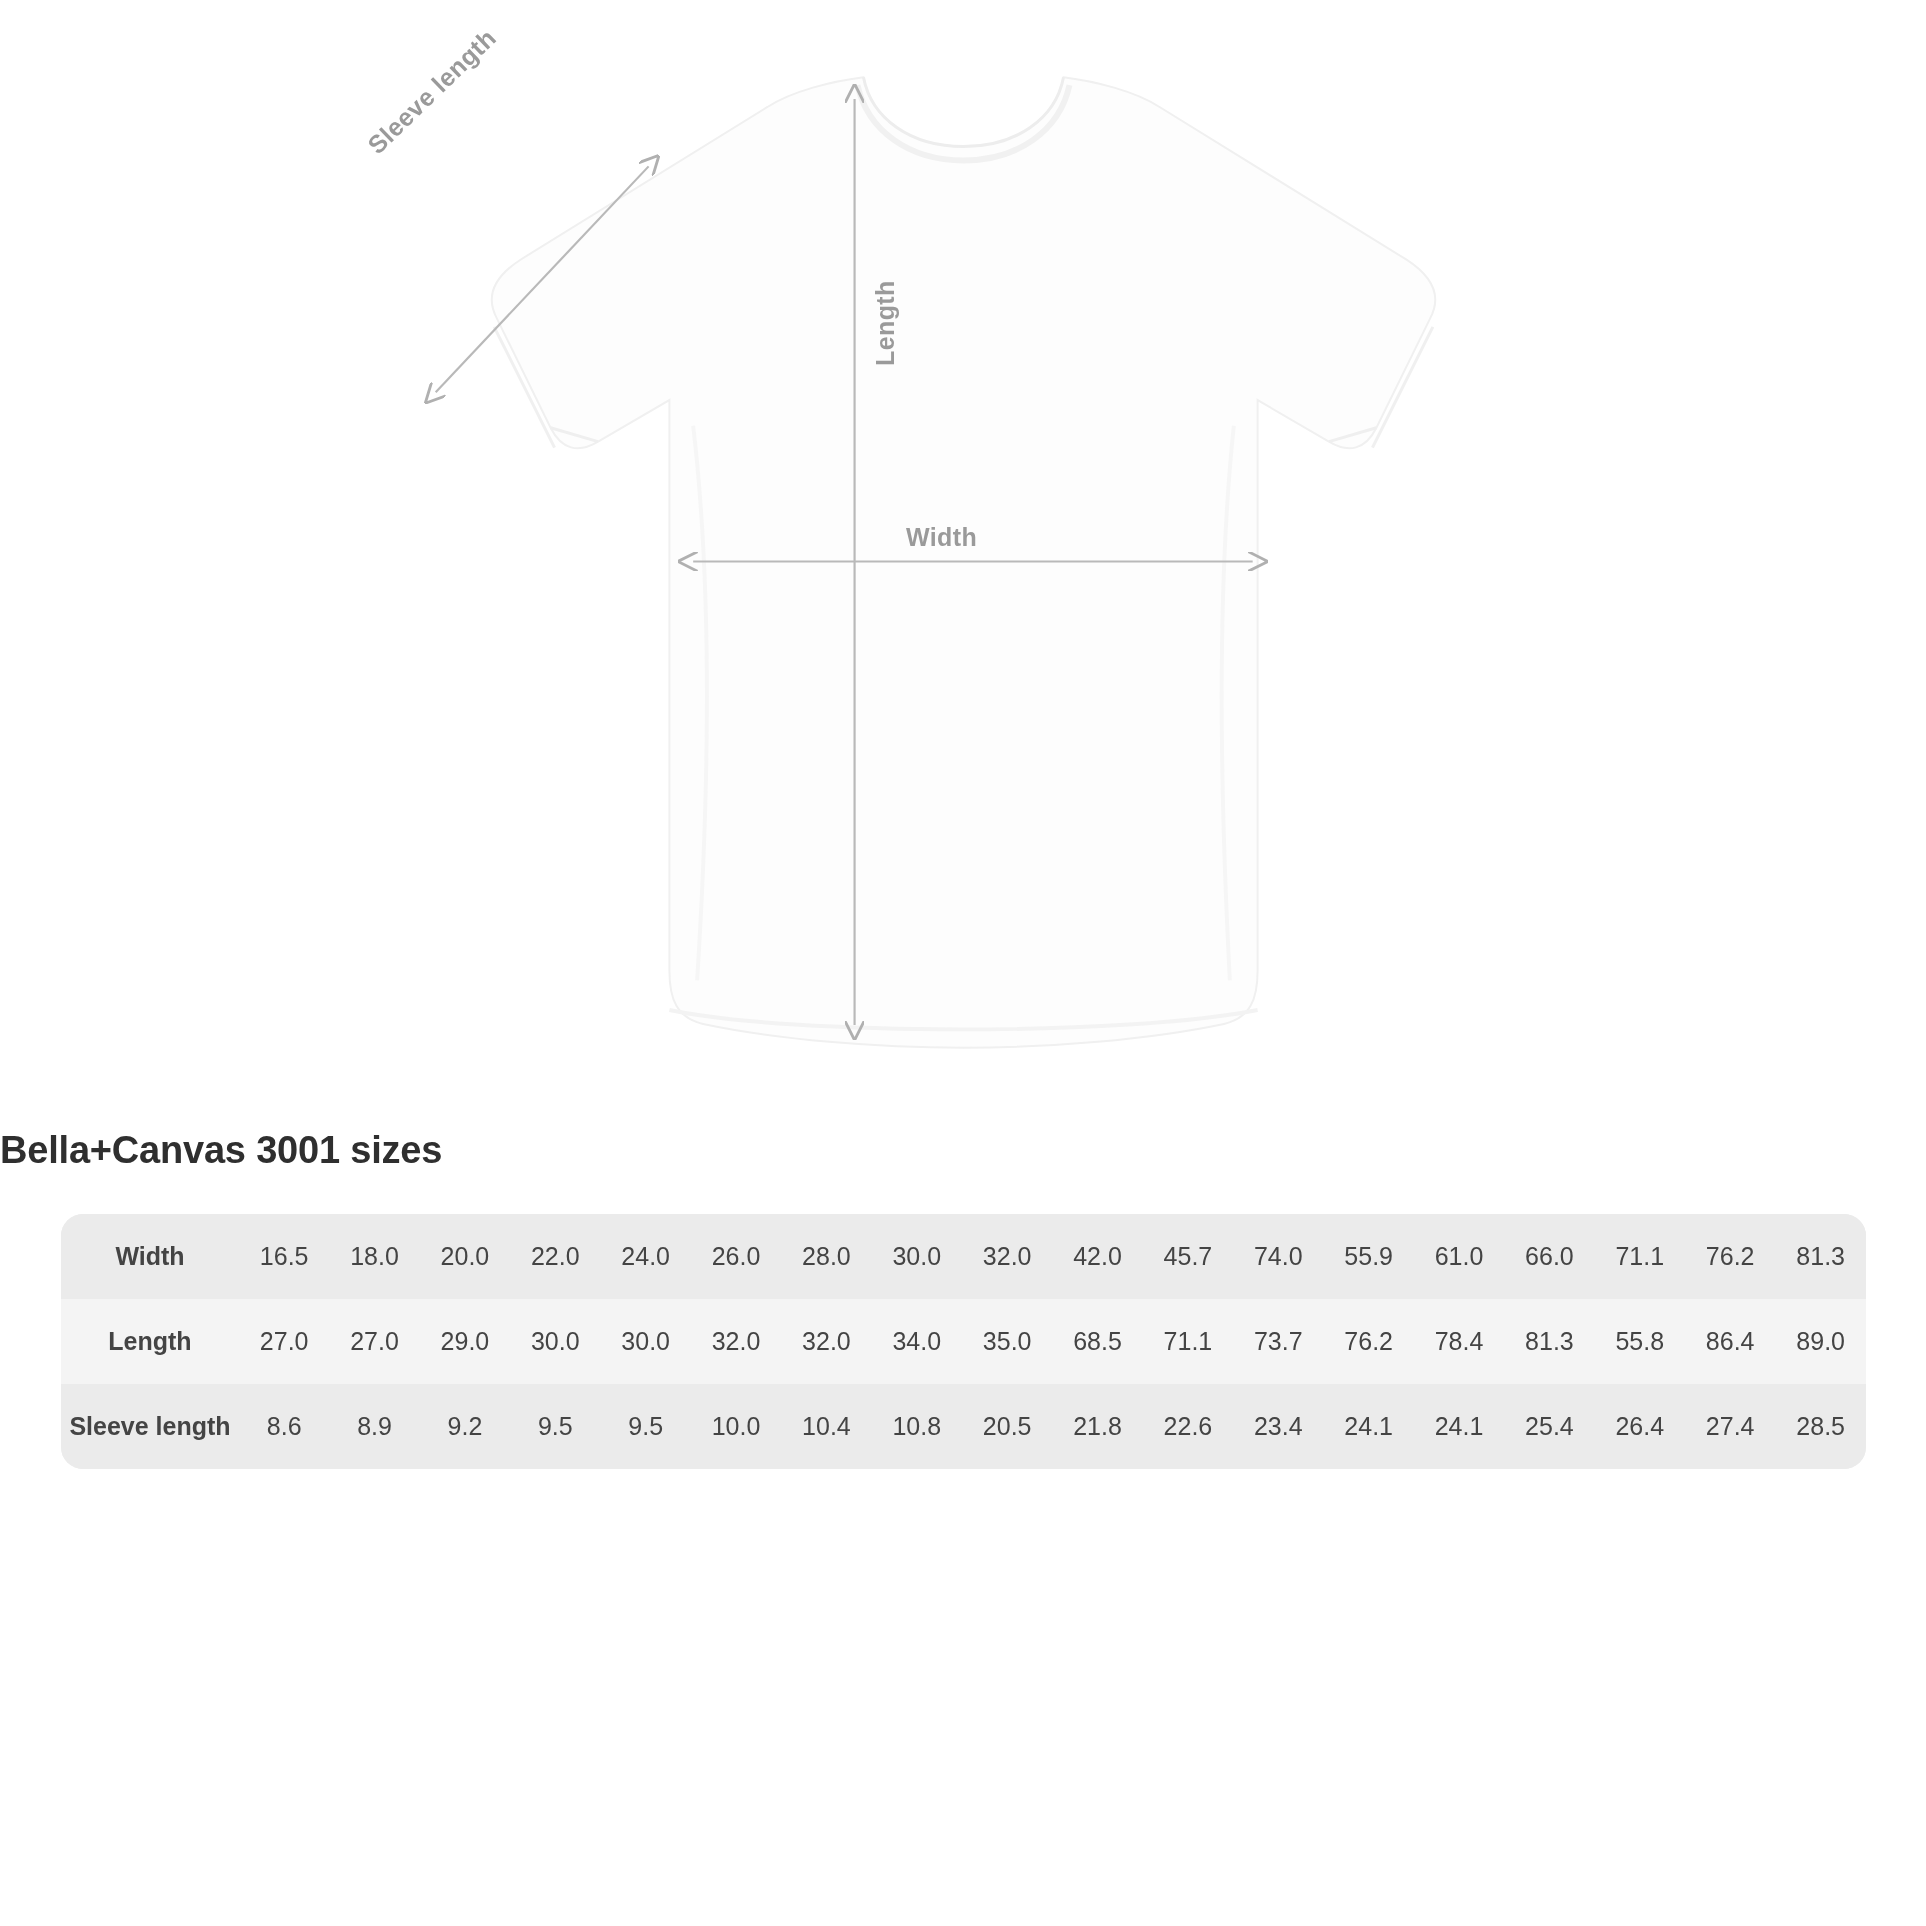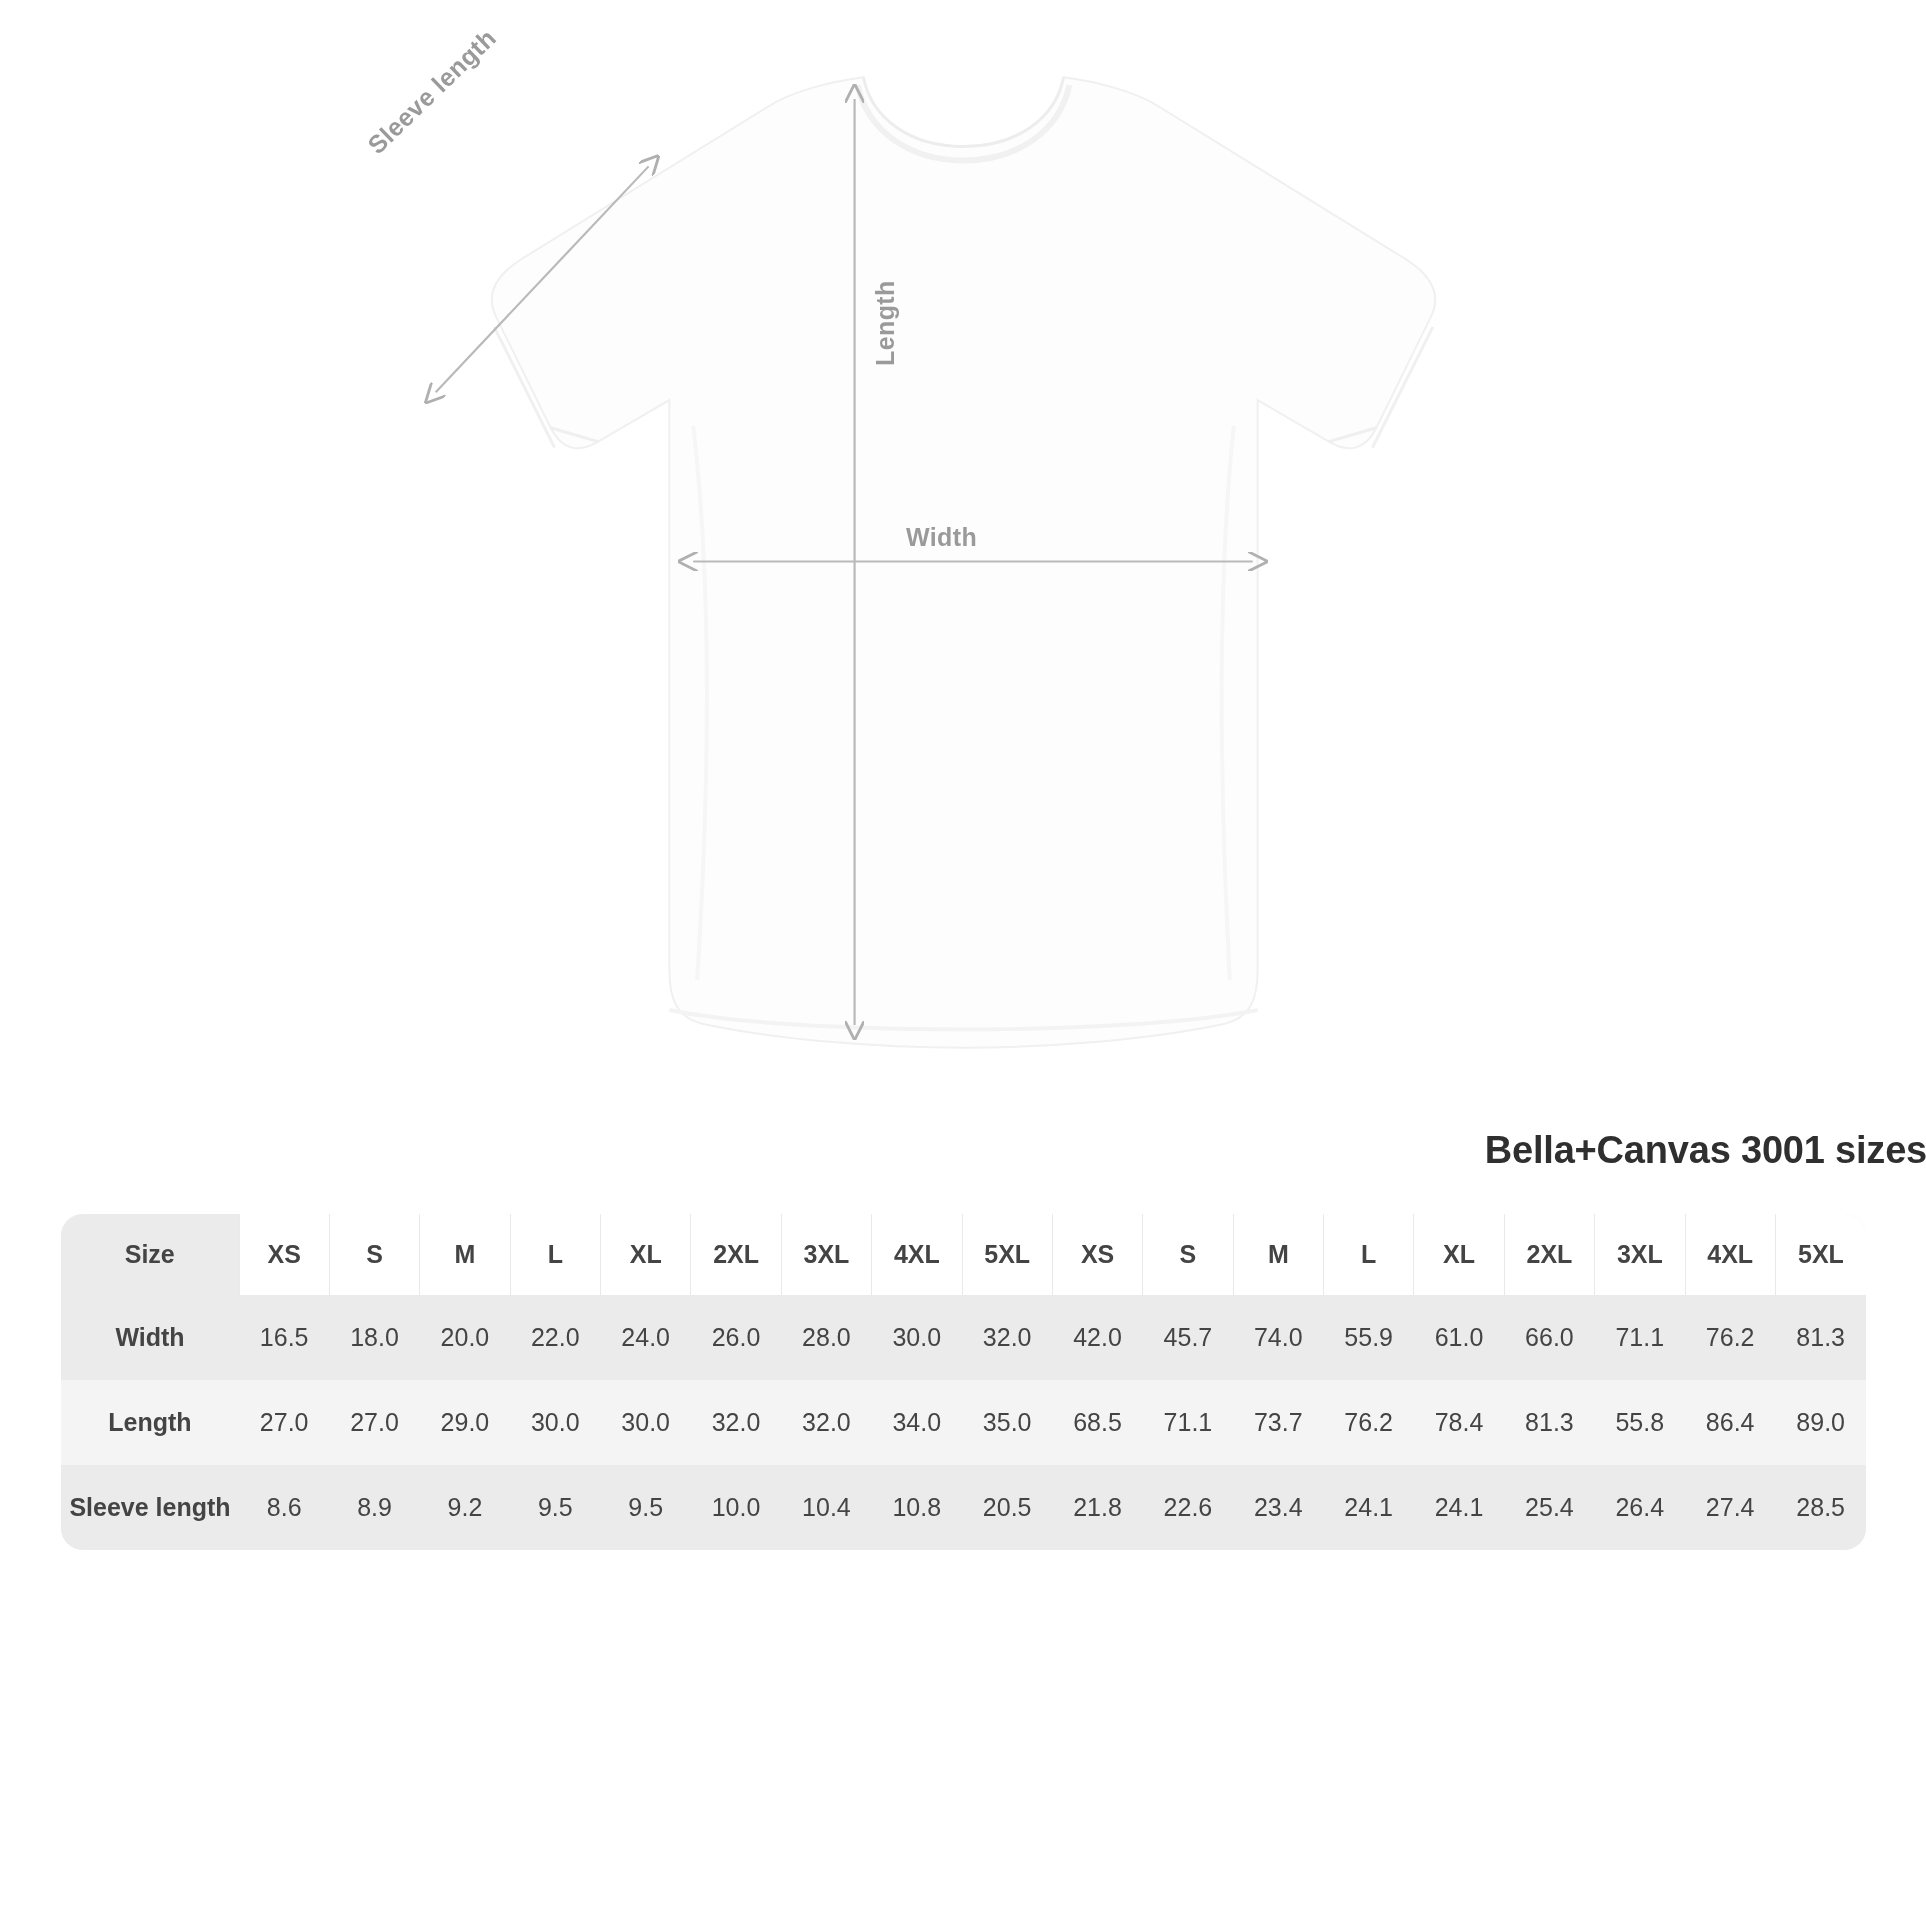--- a/index.html
+++ b/index.html
@@ -51,21 +51,21 @@
     transform: rotate(-90deg);
     transform-origin: left top;
   }
   .label-width {
     left: 906px;
     top: 523px;
   }
 
   
   .title-block {
-    text-align: right;
+    text-align: left;
     margin-top: 10px;
   }
   .chart-title {
     font-size: 38px;
     font-weight: bold;
     color: #2f2f2f;
     margin: 0;
     letter-spacing: -0.2px;
   }
   .chart-note {
@@ -208,41 +208,20 @@
     <h1 class="chart-title">Bella+Canvas 3001 sizes</h1>
   </div>
 
   <div class="table-wrap">
     <table class="size-table">
       <colgroup>
         <col class="col-label">
       </colgroup>
       <tbody>
 
-        <tr class="row-sizes">
-          <td class="rowhead">Size</td>
-          <td class="vline">XS</td>
-          <td class="vline">S</td>
-          <td class="vline">M</td>
-          <td class="vline">L</td>
-          <td class="vline">XL</td>
-          <td class="vline">2XL</td>
-          <td class="vline">3XL</td>
-          <td class="vline">4XL</td>
-          <td class="vline">5XL</td>
-          <td class="vline">XS</td>
-          <td class="vline">S</td>
-          <td class="vline">M</td>
-          <td class="vline">L</td>
-          <td class="vline">XL</td>
-          <td class="vline">2XL</td>
-          <td class="vline">3XL</td>
-          <td class="vline">4XL</td>
-          <td class="vline">5XL</td>
-        </tr>
 
         <tr class="row-data">
           <td class="rowhead">Width</td>
           <td class="vline">16.5</td>
           <td class="vline">18.0</td>
           <td class="vline">20.0</td>
           <td class="vline">22.0</td>
           <td class="vline">24.0</td>
           <td class="vline">26.0</td>
           <td class="vline">28.0</td>

